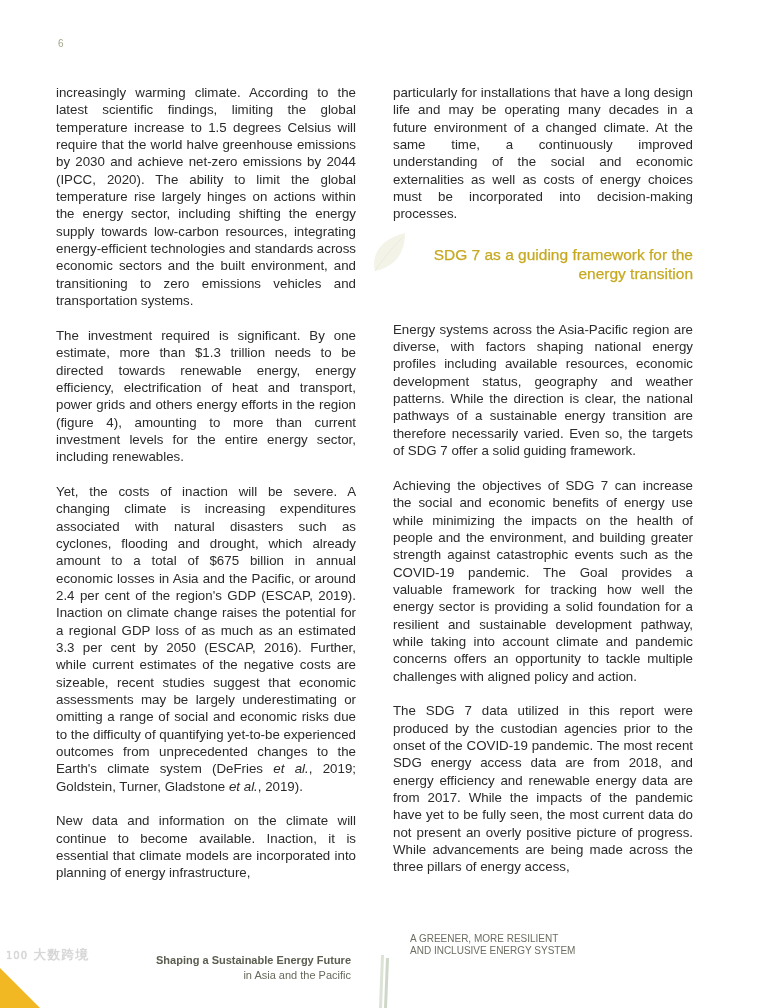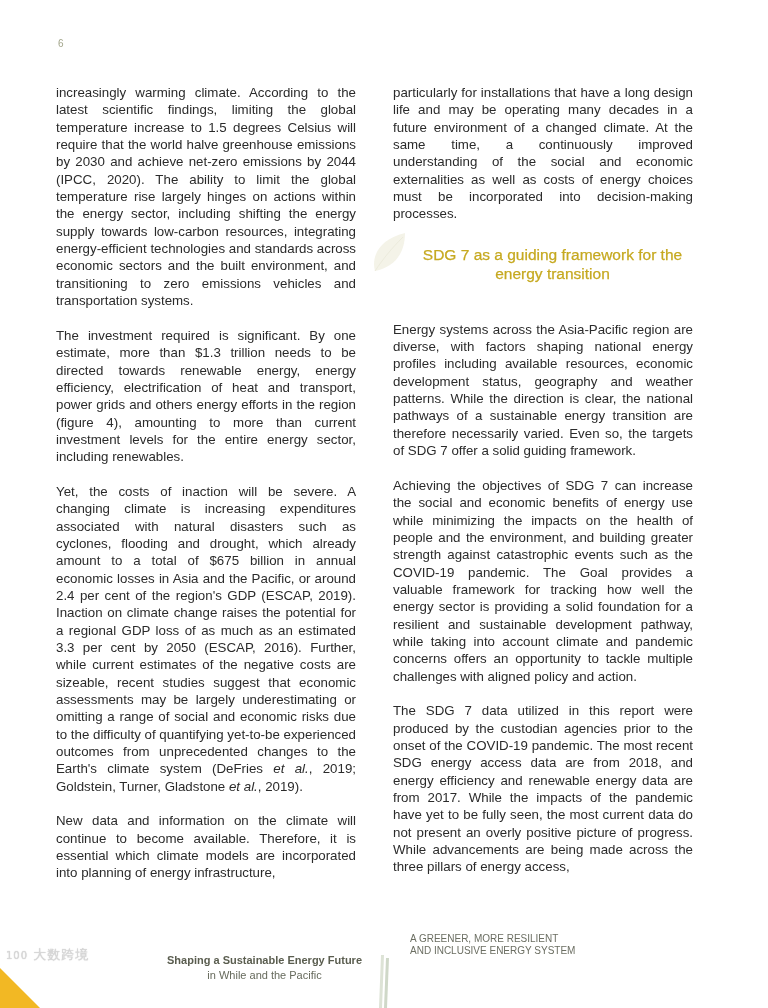--- a/index.html
+++ b/index.html
@@ -3,59 +3,59 @@
 <meta charset="utf-8">
 <style>
   html, body { margin: 0; padding: 0; background: #ffffff; }
   body { width: 768px; height: 1008px; position: relative; overflow: hidden; font-family: "DejaVu Sans", sans-serif; }
   .page-num { position: absolute; left: 58px; top: 38px; font-size: 10px; color: #a2a58a; font-family: "Liberation Sans", sans-serif; }
   .col { position: absolute; top: 84px; width: 300px; font-family: "Liberation Sans", sans-serif; font-size: 13.3px; line-height: 17.35px; color: #2b2b2b; text-align: justify; }
   .col p { margin: 0 0 17.35px 0; }
   .col-left { left: 56px; }
   .col-right { left: 393px; }
   .heading-wrap { position: relative; margin: 22px 0 38px 0; }
-  .heading { font-family: "Liberation Sans", sans-serif; font-size: 15.5px; line-height: 19px; color: #c6a920; font-weight: normal; margin: 0 0 0 19px; -webkit-text-stroke: 0.25px #c6a920; text-align: center; }
+  .heading { font-family: "Liberation Sans", sans-serif; font-size: 15.5px; line-height: 19px; color: #c6a920; font-weight: normal; margin: 0 0 0 19px; -webkit-text-stroke: 0.25px #c6a920; text-align: right; }
   .leaf { position: absolute; left: -24px; top: -14px; width: 40px; height: 44px; }
-  .footer-left { position: absolute; right: 406px; top: 953px; text-align: center; font-family: "Liberation Sans", sans-serif; font-size: 11px; line-height: 15px; }
+  .footer-left { position: absolute; right: 417px; top: 953px; text-align: right; font-family: "Liberation Sans", sans-serif; font-size: 11px; line-height: 15px; }
   .footer-left .t1 { font-weight: bold; color: #5a5d4f; }
   .footer-left .t2 { color: #666a5c; }
   .footer-divider { position: absolute; left: 376px; top: 955px; width: 14px; height: 53px; }
   .footer-right { position: absolute; left: 410px; top: 933px; font-family: "Liberation Sans", sans-serif; font-size: 10px; line-height: 12px; color: #6b6e62; text-transform: uppercase; }
   .corner { position: absolute; left: 0; top: 968px; width: 40px; height: 40px; }
   .watermark { position: absolute; left: 6px; top: 946px; font-family: "DejaVu Sans", sans-serif; font-size: 13px; color: #d8d8d8; letter-spacing: 1px; text-shadow: 0 0 1px #bdbdbd; }
 </style>
 </head>
 <body>
 
 <div class="page-num">6</div>
 
 <div class="col col-left">
   <p>increasingly warming climate. According to the latest scientific findings, limiting the global temperature increase to 1.5 degrees Celsius will require that the world halve greenhouse emissions by 2030 and achieve net-zero emissions by 2044 (IPCC, 2020). The ability to limit the global temperature rise largely hinges on actions within the energy sector, including shifting the energy supply towards low-carbon resources, integrating energy-efficient technologies and standards across economic sectors and the built environment, and transitioning to zero emissions vehicles and transportation systems.</p>
   <p>The investment required is significant. By one estimate, more than $1.3 trillion needs to be directed towards renewable energy, energy efficiency, electrification of heat and transport, power grids and others energy efforts in the region (figure 4), amounting to more than current investment levels for the entire energy sector, including renewables.</p>
   <p><span>Yet, the costs of inaction will be severe. A changing climate is increasing expenditures associated with natural disasters such as cyclones, flooding and drought, which already amount to a total of $675 billion in annual economic losses in Asia and the Pacific, or around 2.4 per cent of the region's GDP (ESCAP, 2019). Inaction on climate change raises the potential for a regional GDP loss of as much as an estimated 3.3 per cent by 2050 (ESCAP, 2016). Further, while current estimates of the negative costs are sizeable, recent studies suggest that economic assessments may be largely underestimating or omitting a range of social and economic risks due to the difficulty of quantifying yet-to-be experienced outcomes from unprecedented changes to the Earth's climate system (DeFries</span> <i>et al.</i><span>, 2019; Goldstein, Turner, Gladstone </span><i>et al.</i><span>, 2019).</span></p>
-  <p>New data and information on the climate will continue to become available. Therefore, it is essential which climate models are incorporated into planning of energy infrastructure,</p>
+  <p>New data and information on the climate will continue to become available. Inaction, it is essential that climate models are incorporated into planning of energy infrastructure,</p>
 </div>
 
 <div class="col col-right">
   <p style="margin-bottom:12px">particularly for installations that have a long design life and may be operating many decades in a future environment of a changed climate. At the same time, a continuously improved understanding of the social and economic externalities as well as costs of energy choices must be incorporated into decision-making processes.</p>
   <div class="heading-wrap">
     <svg class="leaf" viewBox="0 0 40 44">
       <path d="M6 40 C2 26 10 8 36 2 C36 22 26 36 6 40 Z" fill="#f4f3e8"></path>
       <path d="M6 40 C14 28 22 18 34 6" stroke="#ecebdc" stroke-width="1" fill="none"></path>
     </svg>
     <h2 class="heading">SDG 7 as a guiding framework for the energy transition</h2>
   </div>
   <p>Energy systems across the Asia-Pacific region are diverse, with factors shaping national energy profiles including available resources, economic development status, geography and weather patterns. While the direction is clear, the national pathways of a sustainable energy transition are therefore necessarily varied. Even so, the targets of SDG 7 offer a solid guiding framework.</p>
   <p>Achieving the objectives of SDG 7 can increase the social and economic benefits of energy use while minimizing the impacts on the health of people and the environment, and building greater strength against catastrophic events such as the COVID-19 pandemic. The Goal provides a valuable framework for tracking how well the energy sector is providing a solid foundation for a resilient and sustainable development pathway, while taking into account climate and pandemic concerns offers an opportunity to tackle multiple challenges with aligned policy and action.</p>
   <p>The SDG 7 data utilized in this report were produced by the custodian agencies prior to the onset of the COVID-19 pandemic. The most recent SDG energy access data are from 2018, and energy efficiency and renewable energy data are from 2017. While the impacts of the pandemic have yet to be fully seen, the most current data do not present an overly positive picture of progress. While advancements are being made across the three pillars of energy access,</p>
 </div>
 
 <div class="footer-left">
   <div class="t1">Shaping a Sustainable Energy Future</div>
-  <div class="t2">in While and the Pacific</div>
+  <div class="t2">in Asia and the Pacific</div>
 </div>
 
 <svg class="footer-divider" viewBox="0 0 14 53">
   <polygon points="5,0 8,0 6,53 3,53" fill="#dde3d6"></polygon>
   <polygon points="10,3 13,3 11,53 8,53" fill="#cfd8c8"></polygon>
 </svg>
 
 <div class="footer-right">
   <div>A GREENER, MORE RESILIENT</div>
   <div>AND INCLUSIVE ENERGY SYSTEM</div>

